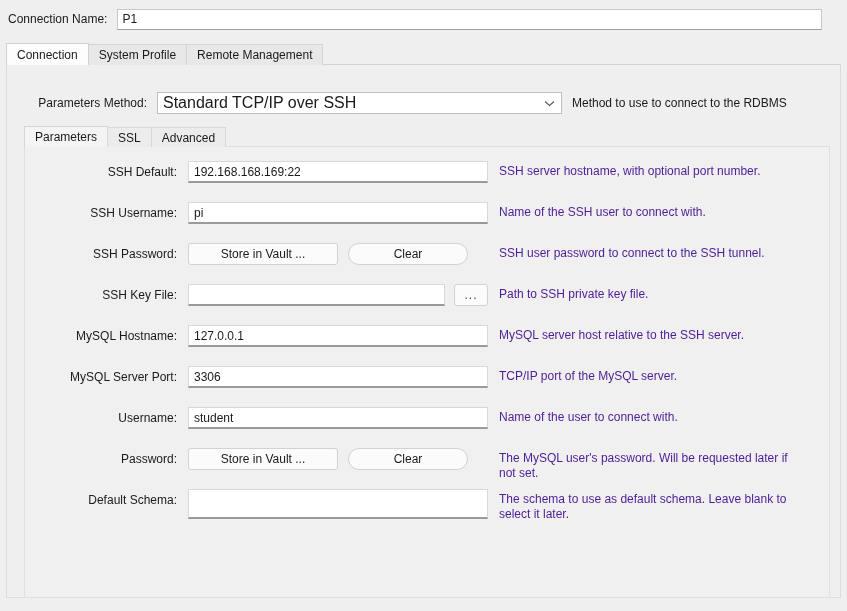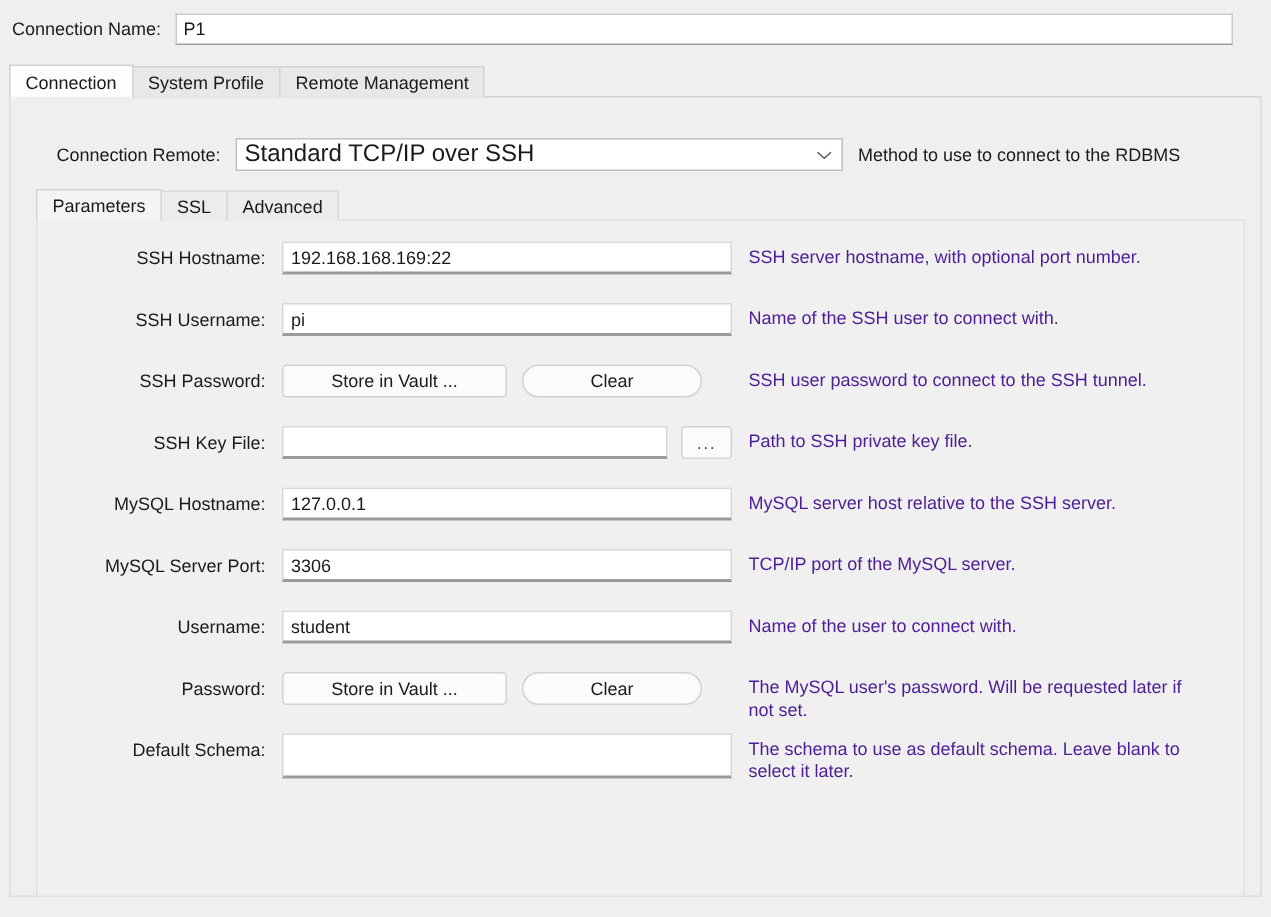--- a/index.html
+++ b/index.html
@@ -272,21 +272,21 @@
     <span>System Profile</span>
   </div>
   <div class="tab">
     <span>Remote Management</span>
   </div>
 </div>
 
 <div class="panel-outer">
 
   <div class="method-row">
-    <span class="method-label">Connection Remote:</span>
+    <span class="method-label">Parameters Method:</span>
     <div class="method-select">
       <span>Standard TCP/IP over SSH</span>
       <span class="chevron">
         <svg width="11" height="7" viewBox="0 0 11 7">
           <path d="M1 1.5 L5.5 5.5 L10 1.5" fill="none" stroke="#5a5a5a" stroke-width="1.1"></path>
         </svg>
       </span>
     </div>
     <span class="method-hint">Method to use to connect to the RDBMS</span>
   </div>
@@ -300,21 +300,21 @@
     </div>
     <div class="subtab">
       <span>Advanced</span>
     </div>
   </div>
 
   <div class="panel-inner">
     <div class="form">
 
       <div class="row">
-        <div class="row-label">SSH Hostname:</div>
+        <div class="row-label">SSH Default:</div>
         <div class="row-ctrl">
           <input class="txt" type="text" value="192.168.168.169:22" style="">
         </div>
         <div class="row-help">SSH server hostname, with  optional port number.</div>
       </div>
 
       <div class="row">
         <div class="row-label">SSH Username:</div>
         <div class="row-ctrl">
           <input class="txt" type="text" value="pi" style="">

